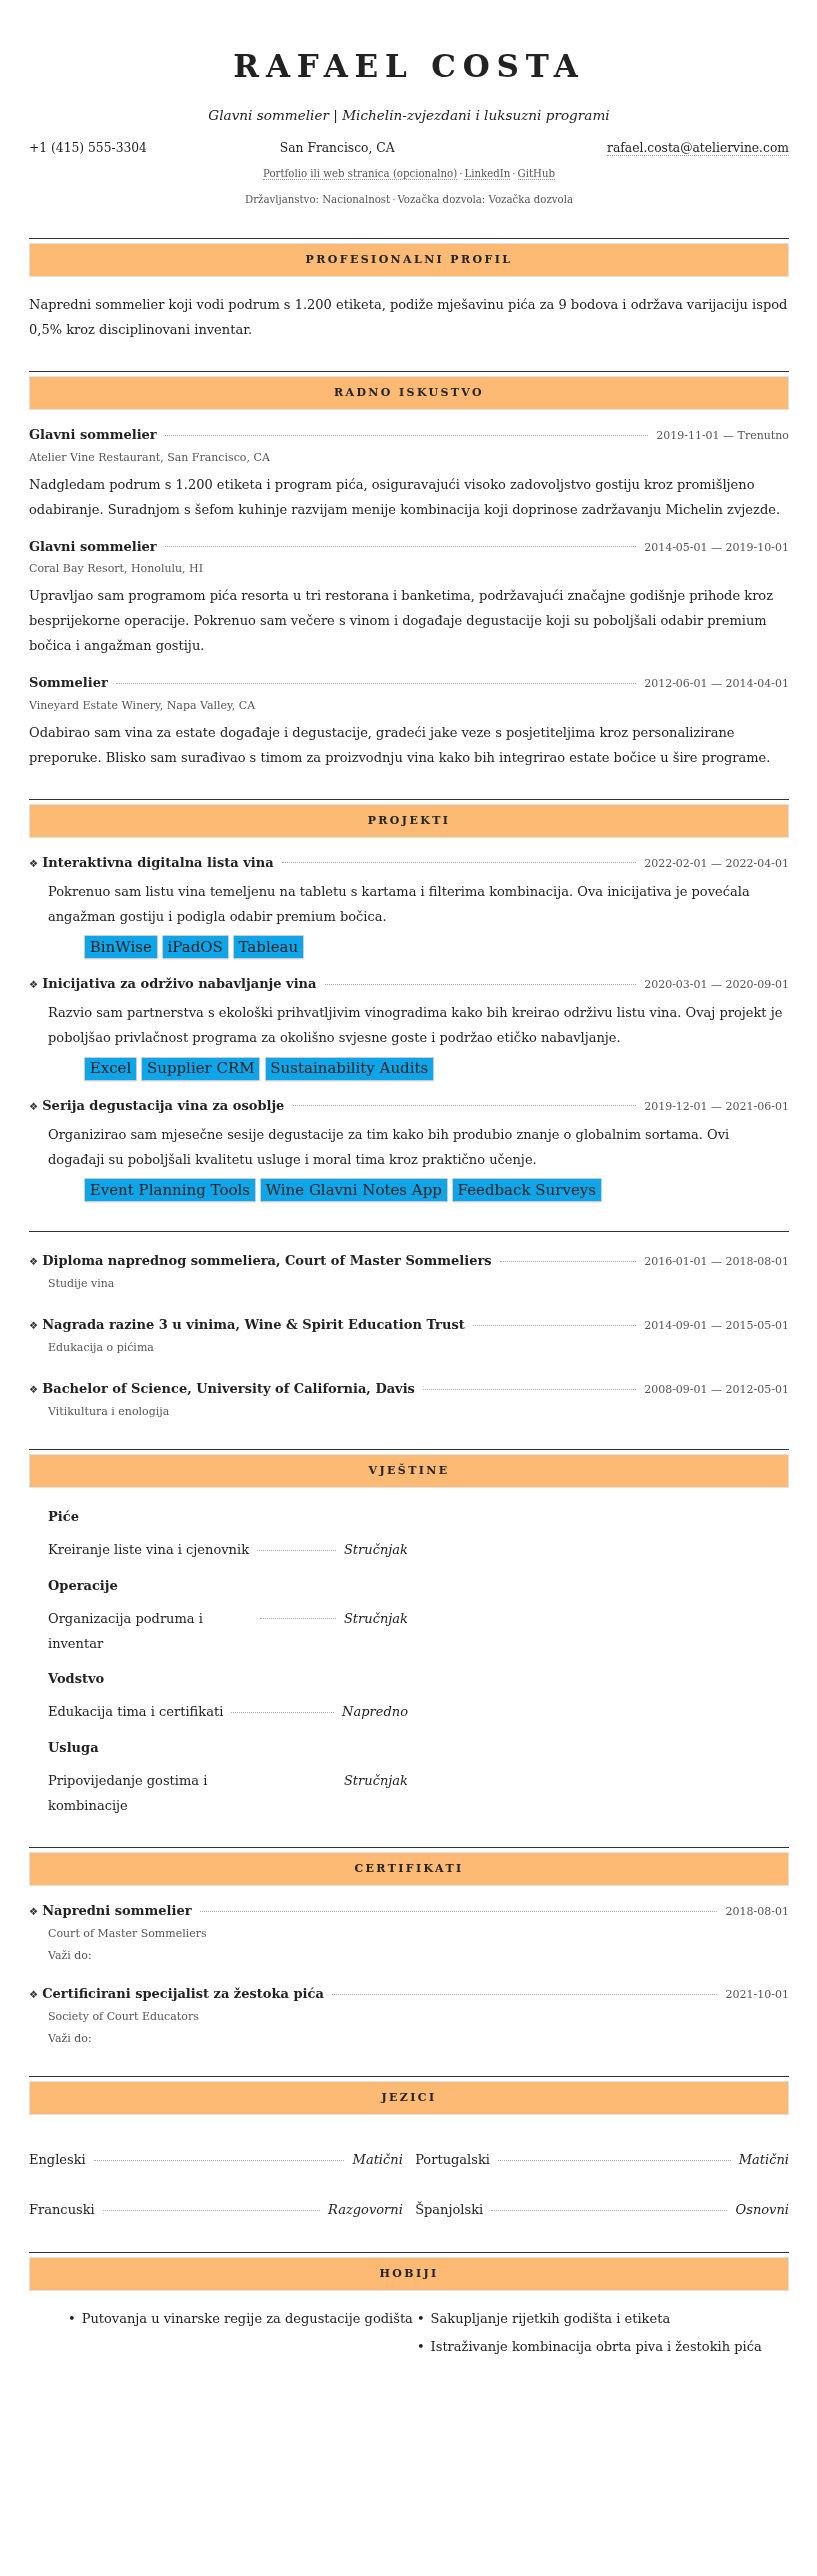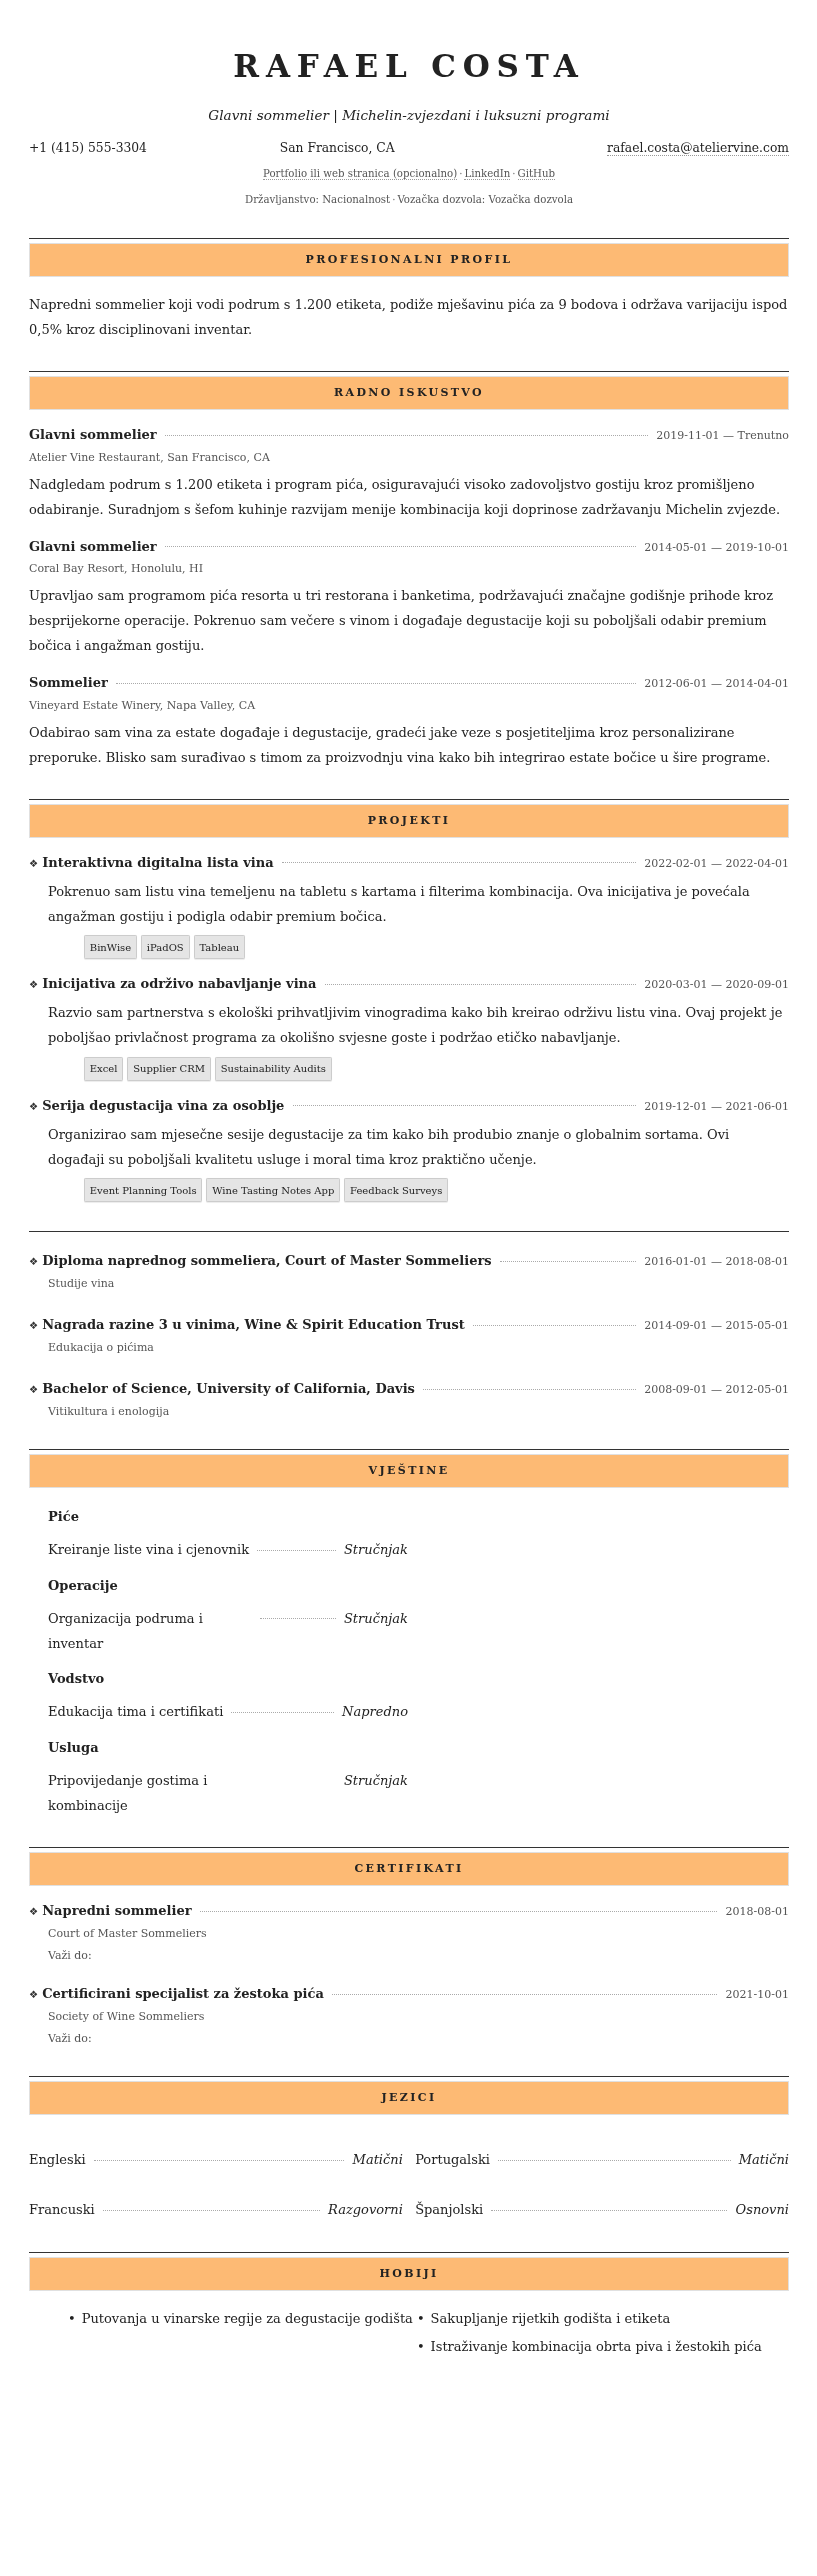--- a/index.html
+++ b/index.html
@@ -54,22 +54,22 @@
   .leader { flex: 1; border-bottom: 0.7px dotted #aaa; margin: 0 8.2px; position: relative; top: -3.4px; }
   .entry-date { font-size: 11px; color: #555; white-space: nowrap; }
   .entry-sub { font-size: 11px; color: #555; line-height: 16.4px; margin-top: 4.1px; }
   .entry-desc { font-size: 13px; line-height: 25px; margin-top: 5.5px; }
 
   .bullet { font-size: 10.2px; margin-right: 4.1px; color: #333; }
   .indent { padding-left: 19px; }
 
   .tags { display: flex; gap: 4.1px; margin-top: 6.8px; padding-left: 55px; }
   .tag {
-    border: 0.7px solid #cccccc; border-radius: 1.4px; font-size: 10px;
-    padding: 4.1px 4.8px; line-height: 13.6px; color: #222; background: #e5e5e5;
+    border: 0.7px solid #cccccc; border-radius: 1.4px; font-size: 15px;
+    padding: 4.1px 4.8px; line-height: 13.6px; color: #222; background: #0ea5e9;
     box-shadow: 0 0.7px 0.7px rgba(0,0,0,0.08);
   }
 
   
   .skills { width: 379px; padding-left: 19px; }
   .skill-group-title { font-weight: bold; font-size: 13px; line-height: 19px; margin-top: 4.1px; }
   .skill-row { display: flex; align-items: baseline; margin-top: 11px; margin-bottom: 13.6px; font-size: 13px; line-height: 25px; }
   .skill-name { max-width: 204px; }
   .skill-level { font-style: italic; white-space: nowrap; }
   .skill-row .leader { margin: 0 8.2px; }
@@ -182,21 +182,21 @@
       <div class="entry">
         <div class="entry-head">
           <span class="bullet">❖</span>
           <span class="entry-title">Serija degustacija vina za osoblje</span>
           <span class="leader"></span>
           <span class="entry-date">2019-12-01 — 2021-06-01</span>
         </div>
         <div class="entry-desc indent">Organizirao sam mjesečne sesije degustacije za tim kako bih produbio znanje o globalnim sortama. Ovi događaji su poboljšali kvalitetu usluge i moral tima kroz praktično učenje.</div>
         <div class="tags">
           <span class="tag">Event Planning Tools</span>
-          <span class="tag">Wine Tasting Notes App</span>
+          <span class="tag">Wine Glavni Notes App</span>
           <span class="tag">Feedback Surveys</span>
         </div>
       </div>
     </div>
   </section>
 
   <section class="section">
     <div class="sec-body">
       <div class="entry" style="margin-bottom:23px">
         <div class="entry-head">
@@ -279,21 +279,21 @@
         <div class="entry-sub indent">Court of Master Sommeliers</div>
         <div class="entry-sub indent" style="margin-top:5.5px">Važi do:</div>
       </div>
       <div class="entry">
         <div class="entry-head">
           <span class="bullet">❖</span>
           <span class="entry-title">Certificirani specijalist za žestoka pića</span>
           <span class="leader"></span>
           <span class="entry-date">2021-10-01</span>
         </div>
-        <div class="entry-sub indent">Society of Wine Sommeliers</div>
+        <div class="entry-sub indent">Society of Court Educators</div>
         <div class="entry-sub indent" style="margin-top:5.5px">Važi do:</div>
       </div>
     </div>
   </section>
 
   <section class="section">
     <h2 class="sec-title">JEZICI</h2>
     <div class="sec-body lang-grid">
       <div class="lang-row">
         <span>Engleski</span>

